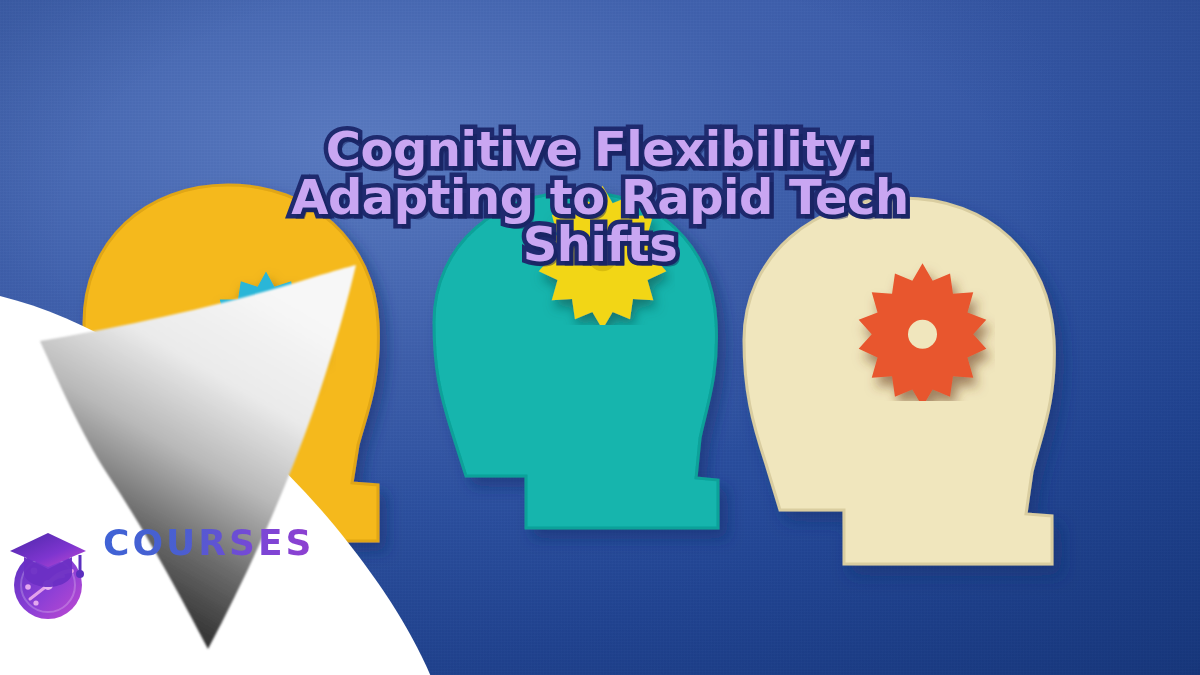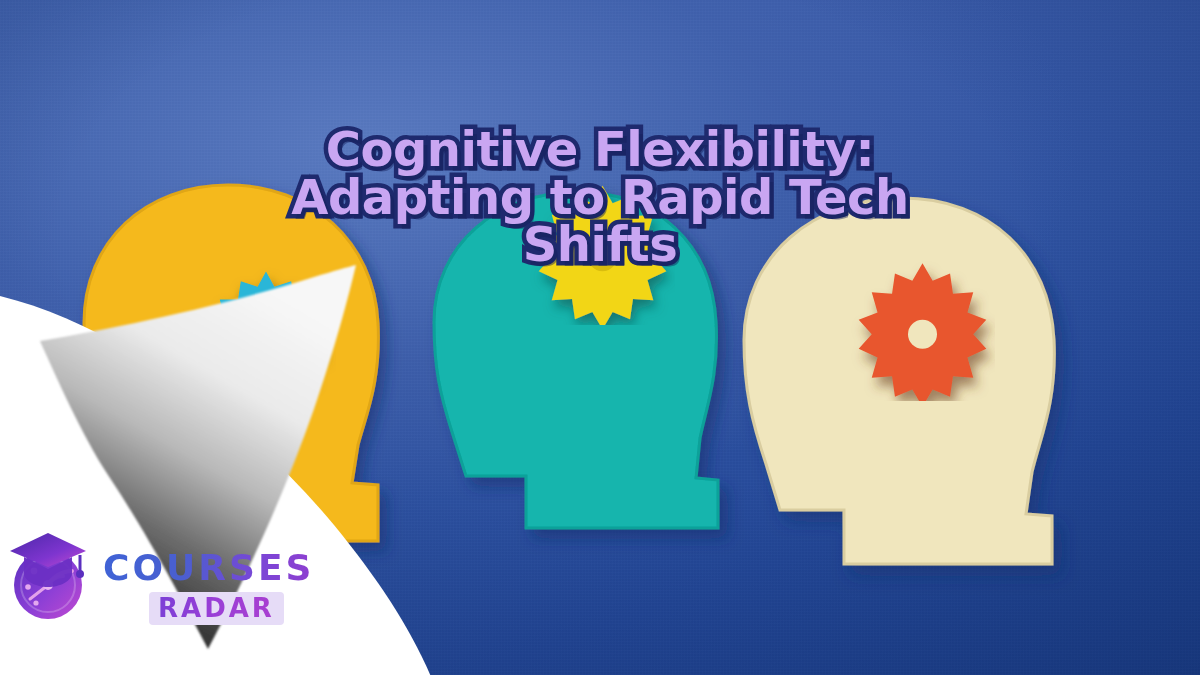--- a/index.html
+++ b/index.html
@@ -75,21 +75,21 @@
     padding: 0 54px;
     user-select: none;
   }
 
   
   .logo {
     position: absolute;
     left: 8px;
     top: 525px;
     display: flex;
-    align-items: flex-end;
+    align-items: flex-start;
     gap: 9px;
   }
   .logo-mark { width: 84px; height: 100px; display: block; }
   .logo-text { display: flex; flex-direction: column; line-height: 1; }
   .logo-courses {
     font-family: "DejaVu Sans", sans-serif;
     font-weight: bold;
     font-size: 36px;
     letter-spacing: 3px;
     background: linear-gradient(95deg, #3f63d6 0%, #4a5fd0 38%, #7b46d6 74%, #8f3fd0 100%);
@@ -269,19 +269,16 @@
       <circle cx="20" cy="62" r="2.8" fill="#e3a8ef"></circle>
       <circle cx="28" cy="78" r="2.6" fill="#e3a8ef"></circle>
 
       <path d="M40 8 L78 26 L40 42 L2 26 Z" fill="url(#capGrad)"></path>
       <path d="M16 32 L16 48 C16 56 28 62 40 62 C52 62 64 56 64 48 L64 32 L40 44 Z" fill="#6b2fc4" opacity="0.95"></path>
       <line x1="72" y1="30" x2="72" y2="46" stroke="#5b2fbf" stroke-width="3"></line>
       <circle cx="72" cy="49" r="4" fill="#5b2fbf"></circle>
     </svg>
     <div class="logo-text">
       <span class="logo-courses">COURSES</span>
-      <span class="logo-radar-wrap">
-        <span class="logo-radar">RADAR</span>
-      </span>
     </div>
   </div>
 
 </div>
 
 </body></html>

